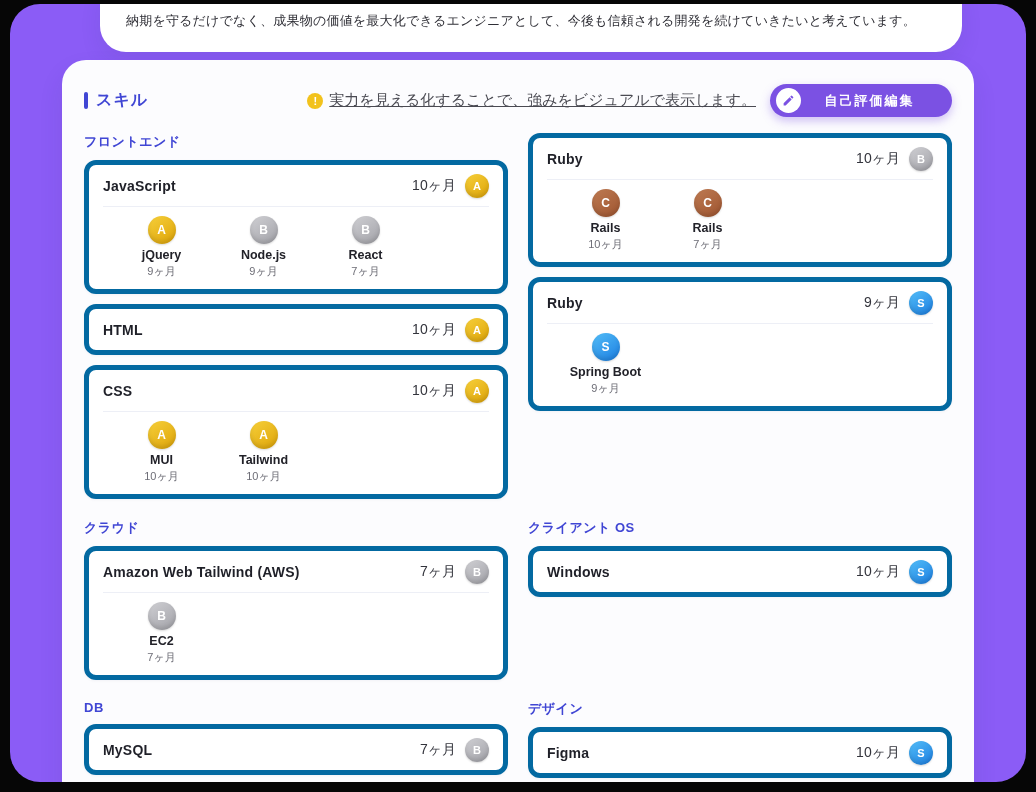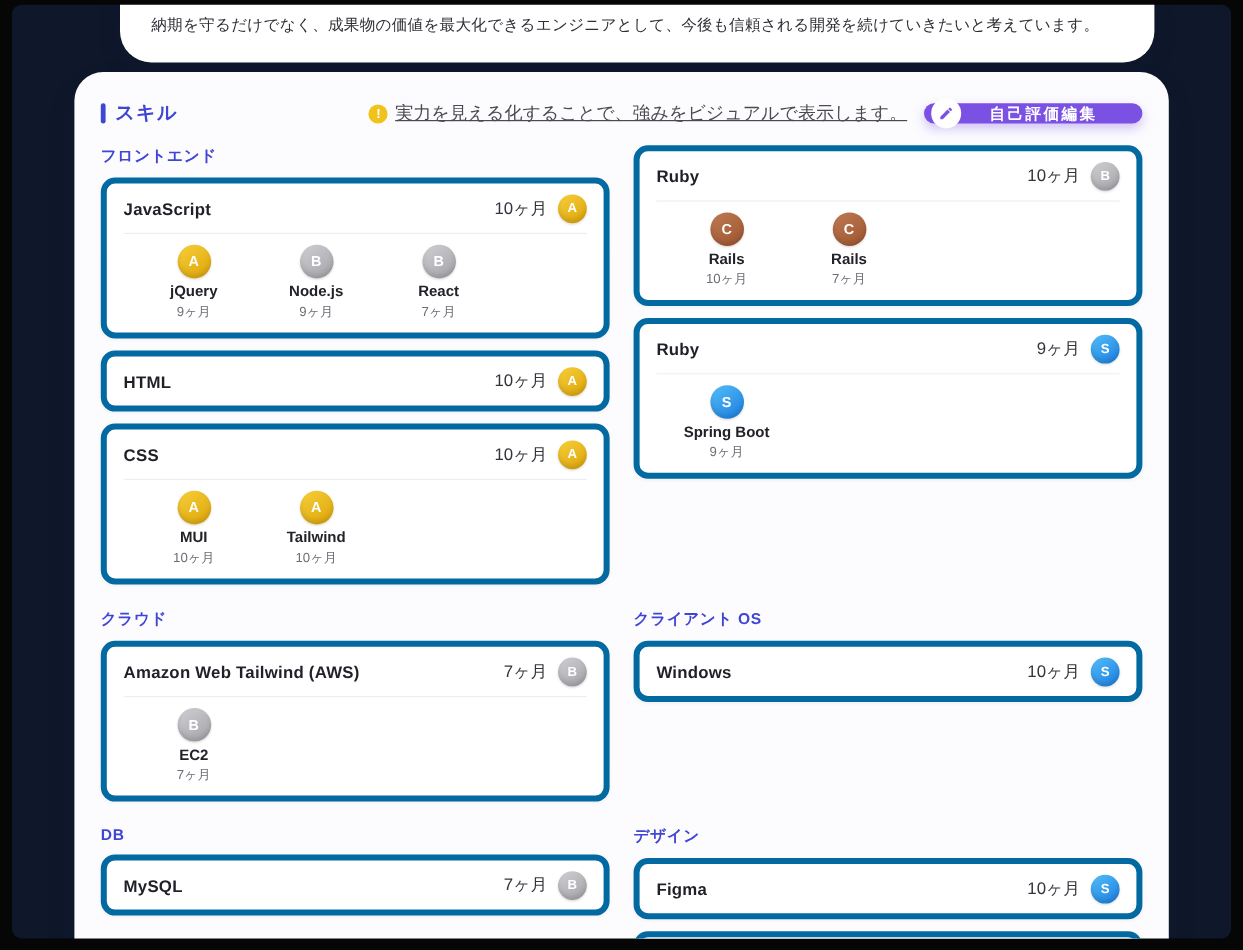--- a/index.html
+++ b/index.html
@@ -6,22 +6,22 @@
   html, body { width: 1036px; height: 792px; }
   body {
     background: #060606;
     font-family: "Liberation Sans", "DejaVu Sans", sans-serif;
     position: relative;
     overflow: hidden;
   }
   .window {
     position: absolute;
     left: 10px; right: 10px; top: 4px; bottom: 10px;
-    background: #0f172a;
-    border-radius: 8px;
+    background: #8b5cf6;
+    border-radius: 30px;
     overflow: hidden;
   }
   
   .intro-card {
     position: absolute;
     left: 90px; top: -26px;
     width: 862px; height: 74px;
     background: #ffffff;
     border-radius: 26px;
     box-shadow: 0 10px 22px rgba(30,40,90,0.08);
@@ -80,21 +80,21 @@
     flex: none;
   }
   .note-text { font-size: 15px; color: #4a4a52; text-decoration: underline; }
   .edit-btn {
     display: flex;
     align-items: center;
     border: none;
     cursor: pointer;
     background: var(--button, #7b51e3);
     border-radius: 18px;
-    height: 17px;
+    height: 33px;
     padding: 4px 6px;
     width: 182px;
     box-shadow: 0 4px 10px rgba(123,81,227,0.35);
   }
   .pencil-circle {
     width: 25px; height: 25px;
     background: #ffffff;
     border-radius: 50%;
     display: inline-flex;
     align-items: center;

